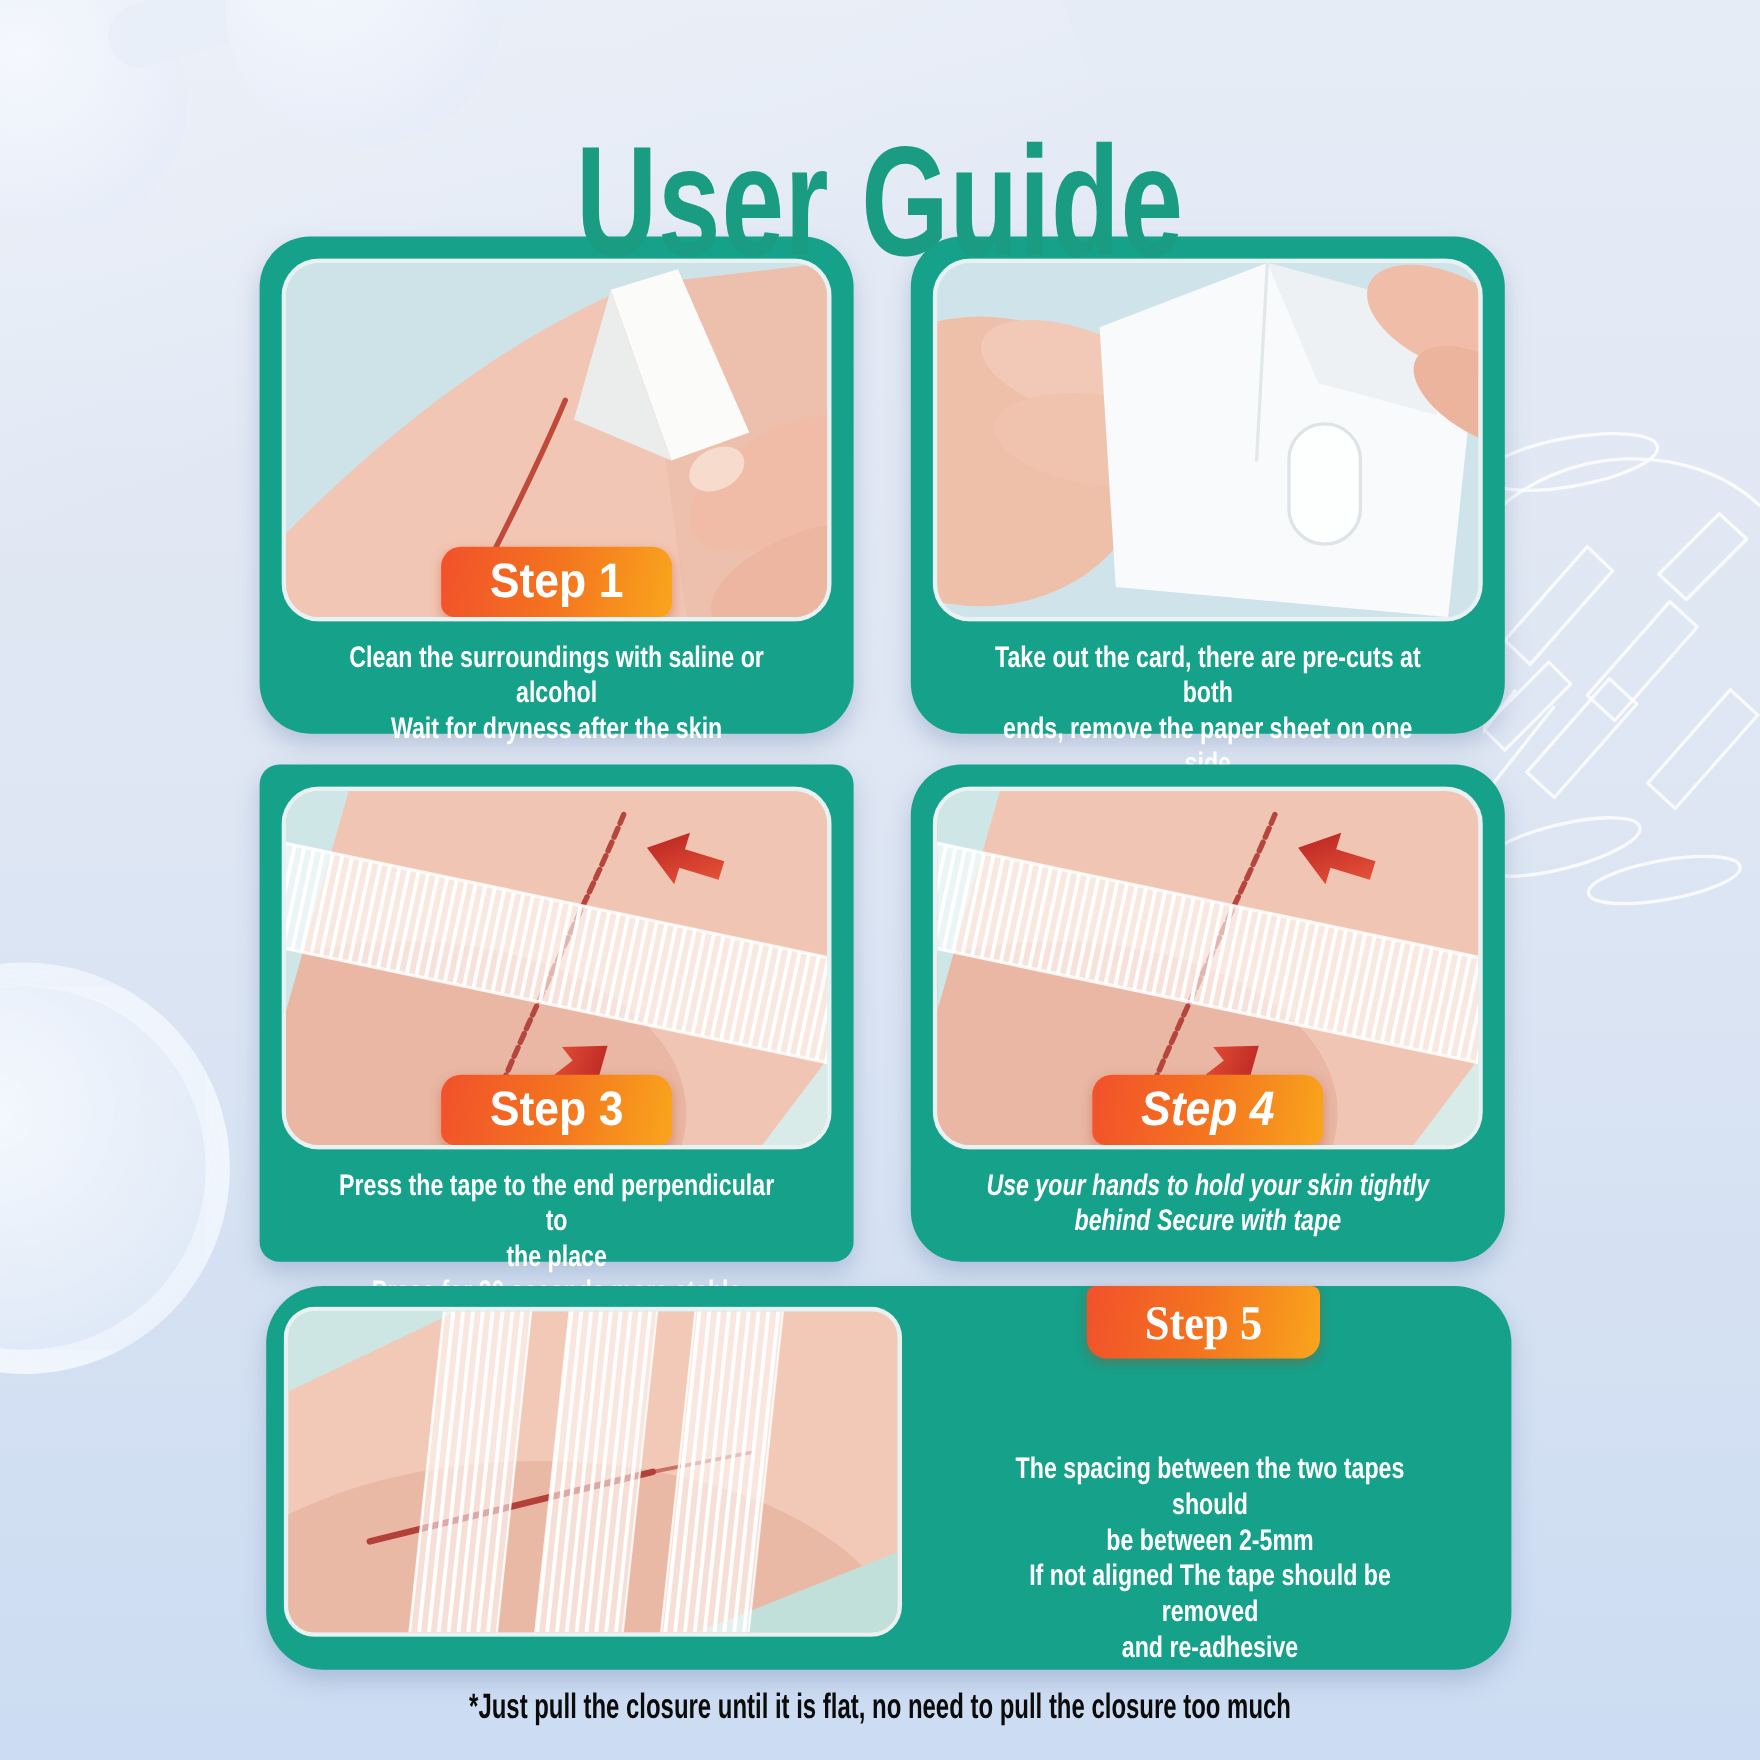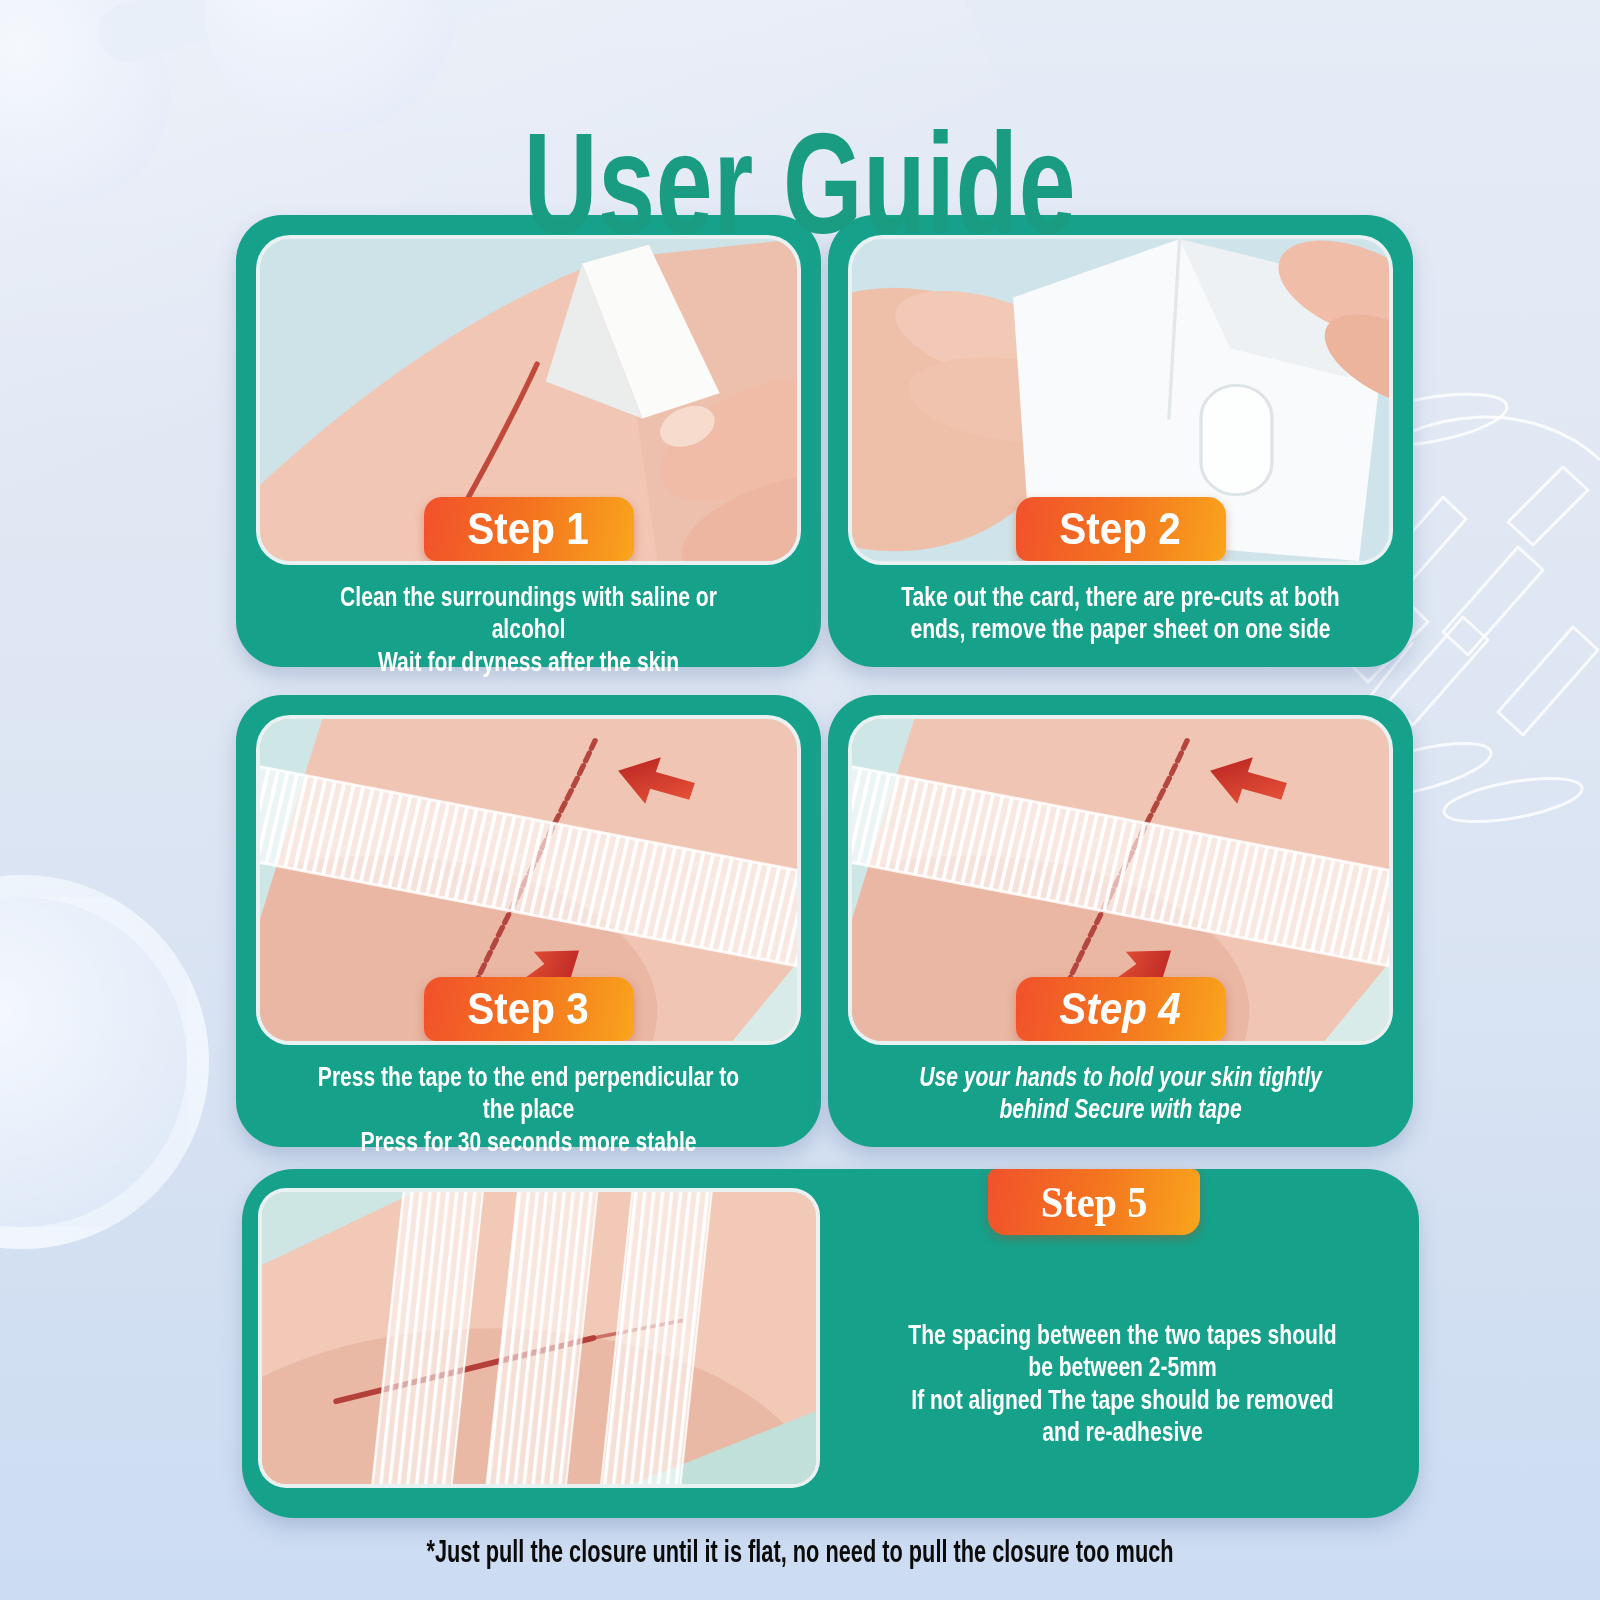--- a/index.html
+++ b/index.html
@@ -17,24 +17,24 @@
           border:22px solid rgba(248,251,255,.5);
           background:radial-gradient(circle at 42% 35%, rgba(245,249,254,.95), rgba(222,232,247,.55));}
 
   
   .title{position:absolute; z-index:2; top:18px; left:0; right:0; text-align:center;
          font-size:142px; font-weight:bold; color:var(--title-green,#1a9c82);
          transform:scaleX(.72); letter-spacing:1px; line-height:1.0; white-space:nowrap;}
 
   
   .card{position:absolute; z-index:1; background:var(--card-teal,#16a18a); border-radius:46px;
-        box-shadow:0 10px 20px rgba(110,135,175,.35);padding-left:45px;}
+        box-shadow:0 10px 20px rgba(110,135,175,.35);}
   .card-1{left:236px; top:215px; width:540px; height:452px;}
   .card-2{left:828px; top:215px; width:540px; height:452px;}
-  .card-3{left:236px; top:695px; width:540px; height:452px;}
+  .card-3{left:236px; top:695px; width:540px; height:452px;border-radius:18px;}
   .card-4{left:828px; top:695px; width:540px; height:452px;font-style:italic;}
   .card-5{left:242px; top:1169px; width:1132px; height:349px; border-radius:52px;}
 
   .photo{position:absolute; left:20px; top:20px; right:20px; height:330px;
          border-radius:34px; overflow:hidden; border:4px solid rgba(255,255,255,.45);
          background:#d7e8ea; box-sizing:border-box;}
   .photo svg{display:block; width:100%; height:100%;}
 
   .badge{position:absolute; left:50%; bottom:0; transform:translateX(-50%);
          width:210px; height:64px; border-radius:18px 18px 12px 12px;
@@ -118,23 +118,20 @@
         <ellipse cx="125" cy="100" rx="88" ry="40" transform="rotate(18 125 100)" fill="#f2c9b6"></ellipse>
         <ellipse cx="150" cy="165" rx="98" ry="42" transform="rotate(8 150 165)" fill="#f0c3ae"></ellipse>
         <ellipse cx="195" cy="92" rx="30" ry="22" transform="rotate(18 195 92)" fill="#f8dfd2"></ellipse>
         <polygon points="150,60 305,0 500,62 472,330 165,302" fill="#f8fafb"></polygon>
         <polygon points="305,0 425,32 462,142 352,112" fill="#eef1f3"></polygon>
         <path d="M305,0 L295,185" stroke="#e2e7ea" stroke-width="3" fill="none"></path>
         <rect x="325" y="150" width="66" height="112" rx="33" fill="#fdfefe" stroke="#dde3e6" stroke-width="3"></rect>
         <ellipse cx="470" cy="52" rx="78" ry="42" transform="rotate(25 470 52)" fill="#efbda8"></ellipse>
         <ellipse cx="505" cy="125" rx="72" ry="36" transform="rotate(30 505 125)" fill="#ecb49d"></ellipse>
       </svg>
-      <div class="badge">
-        <span>Step 2</span>
-      </div>
     </div>
     <p class="desc">Take out the card, there are pre-cuts at both
 ends, remove the paper sheet on one side</p>
   </section>
 
   <section class="card card-3">
     <div class="photo">
       <svg viewBox="0 0 500 330" preserveAspectRatio="none">
         <defs>
           <pattern id="p3s" width="9" height="10" patternUnits="userSpaceOnUse">

